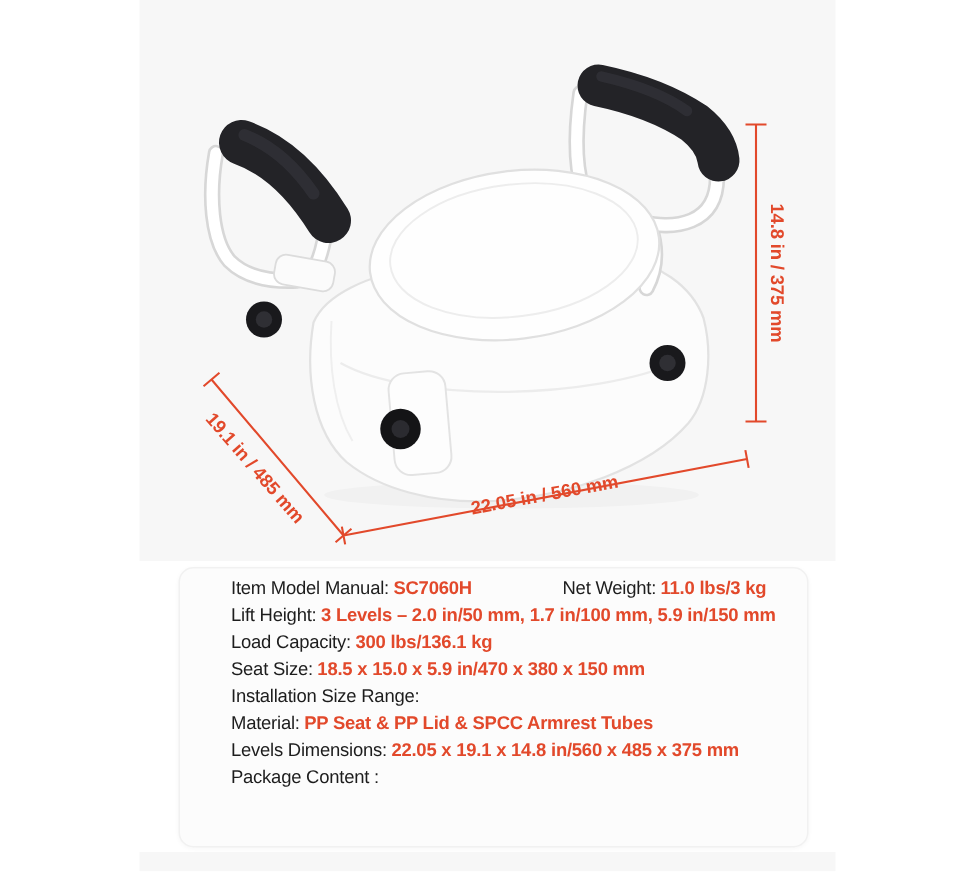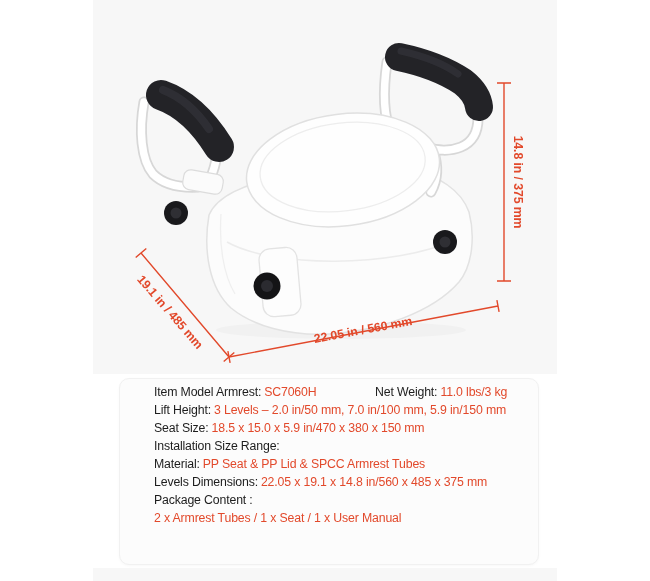--- a/index.html
+++ b/index.html
@@ -29,21 +29,21 @@
   .card{
     position:absolute;left:26px;top:4px;width:420px;height:187px;
     background:#fcfcfc;border:1px solid #f1f1f1;border-radius:10px;
     padding:4px 8px 0 34px;box-shadow:0 1px 3px rgba(0,0,0,0.03);
   }
   .spec-line{
     position:relative;height:18px;line-height:18px;
     font-size:12.3px;letter-spacing:-0.15px;white-space:nowrap;color:var(--text);
   }
   .lbl{color:var(--text);margin-right:3px;}
-  .val{color:var(--accent);font-weight:400;}
+  .val{color:var(--accent);font-weight:700;}
   .nw{position:absolute;left:221px;top:0;}
 
   
   .strip{position:absolute;left:0;bottom:0;width:464px;height:13px;background:var(--photo-bg);}
 
   
   .dim{stroke:var(--accent);stroke-width:1.4;fill:none;}
 </style>
 </head>
 <body>
@@ -118,30 +118,33 @@
 
       <span class="dim-label h">14.8 in / 375 mm</span>
       <span class="dim-label d">19.1 in / 485 mm</span>
       <span class="dim-label w">22.05 in / 560 mm</span>
     </div>
 
     <div class="specs">
       <div class="card">
 
         <div class="spec-line">
-          <span class="lbl">Item Model Armrest:</span><span class="val">SC7060H</span>
+          <span class="lbl">Item Model Manual:</span><span class="val">SC7060H</span>
           <span class="nw">
             <span class="lbl">Net Weight:</span><span class="val">11.0 lbs/3 kg</span>
           </span>
         </div>
 
         <div class="spec-line">
-          <span class="lbl">Lift Height:</span><span class="val">3 Levels – 2.0 in/50 mm, 7.0 in/100 mm, 5.9 in/150 mm</span>
+          <span class="lbl">Lift Height:</span><span class="val">3 Levels – 2.0 in/50 mm, 1.7 in/100 mm, 5.9 in/150 mm</span>
         </div>
 
+        <div class="spec-line">
+          <span class="lbl">Load Capacity:</span><span class="val">300 lbs/136.1 kg</span>
+        </div>
 
         <div class="spec-line">
           <span class="lbl">Seat Size:</span><span class="val">18.5 x 15.0 x 5.9 in/470 x 380 x 150 mm</span>
         </div>
 
         <div class="spec-line">
           <span class="lbl">Installation Size Range:</span>
         </div>
 
 
@@ -150,23 +153,20 @@
         </div>
 
         <div class="spec-line">
           <span class="lbl">Levels Dimensions:</span><span class="val">22.05 x 19.1 x 14.8 in/560 x 485 x 375 mm</span>
         </div>
 
         <div class="spec-line">
           <span class="lbl">Package Content :</span>
         </div>
 
-        <div class="spec-line">
-          <span class="val">2 x Armrest Tubes / 1 x Seat / 1 x User Manual</span>
-        </div>
 
       </div>
     </div>
 
     <div class="strip"></div>
 
   </div>
 </div>
 
 </body></html>

